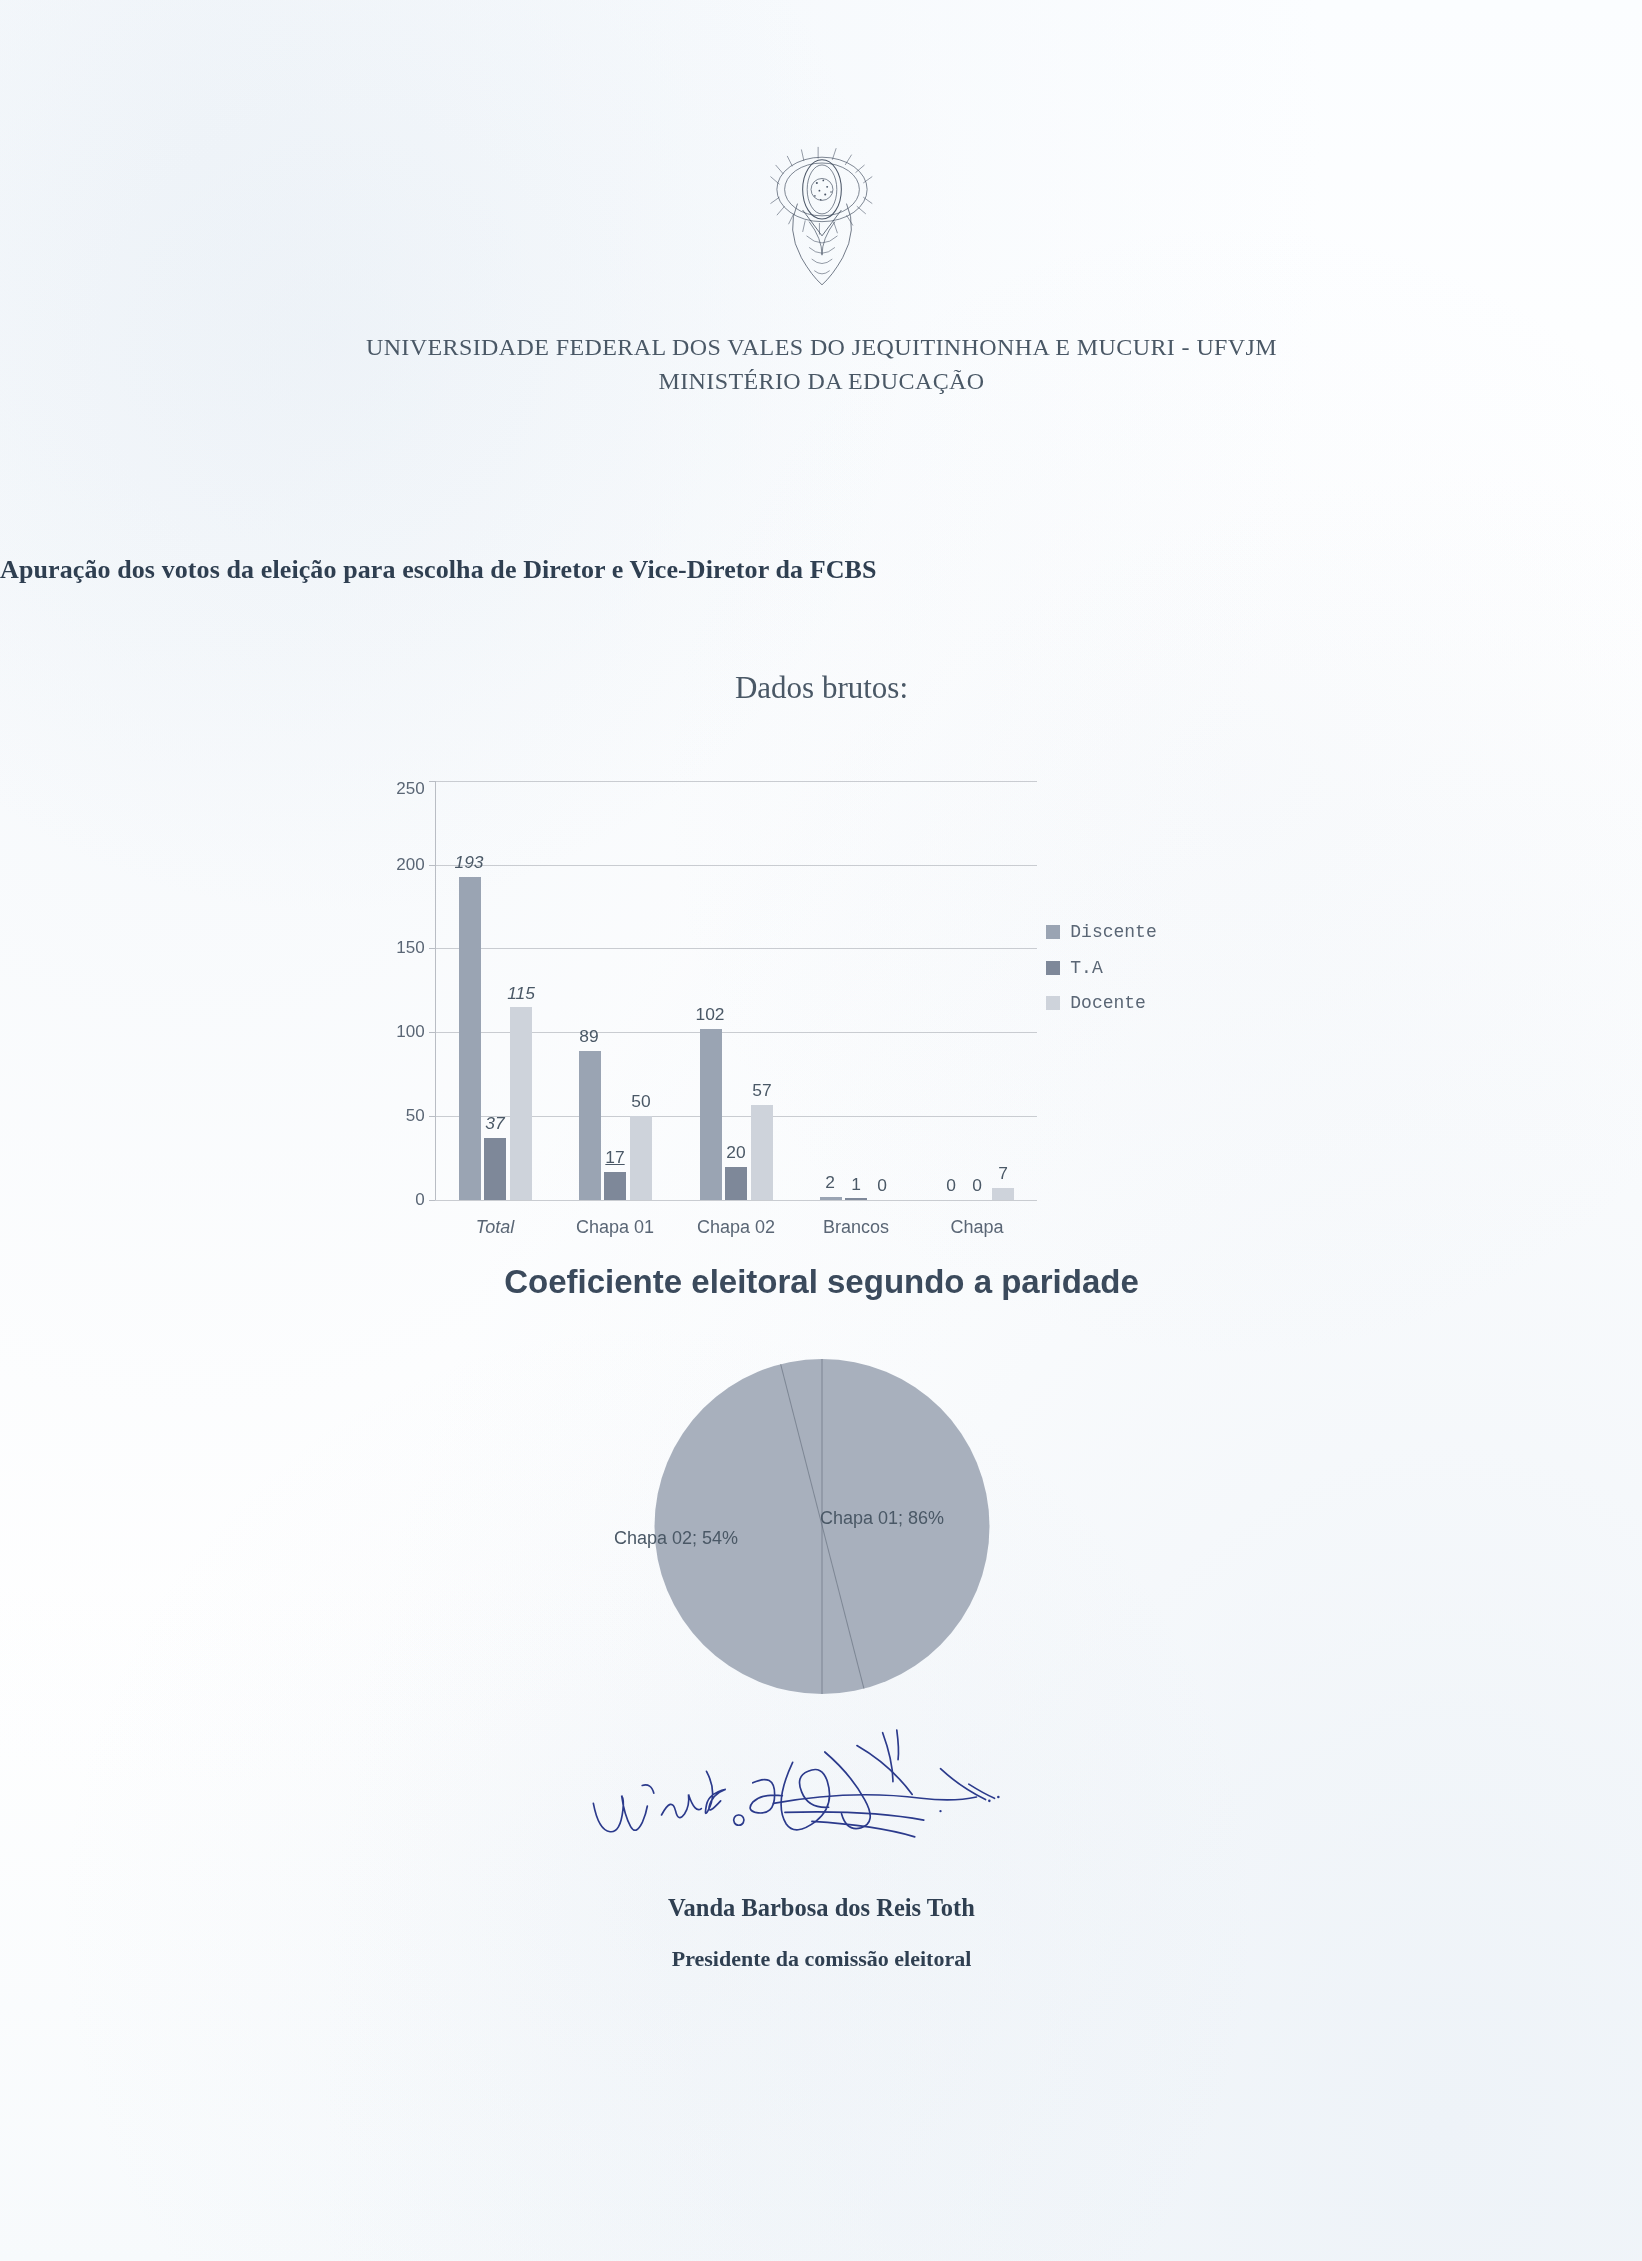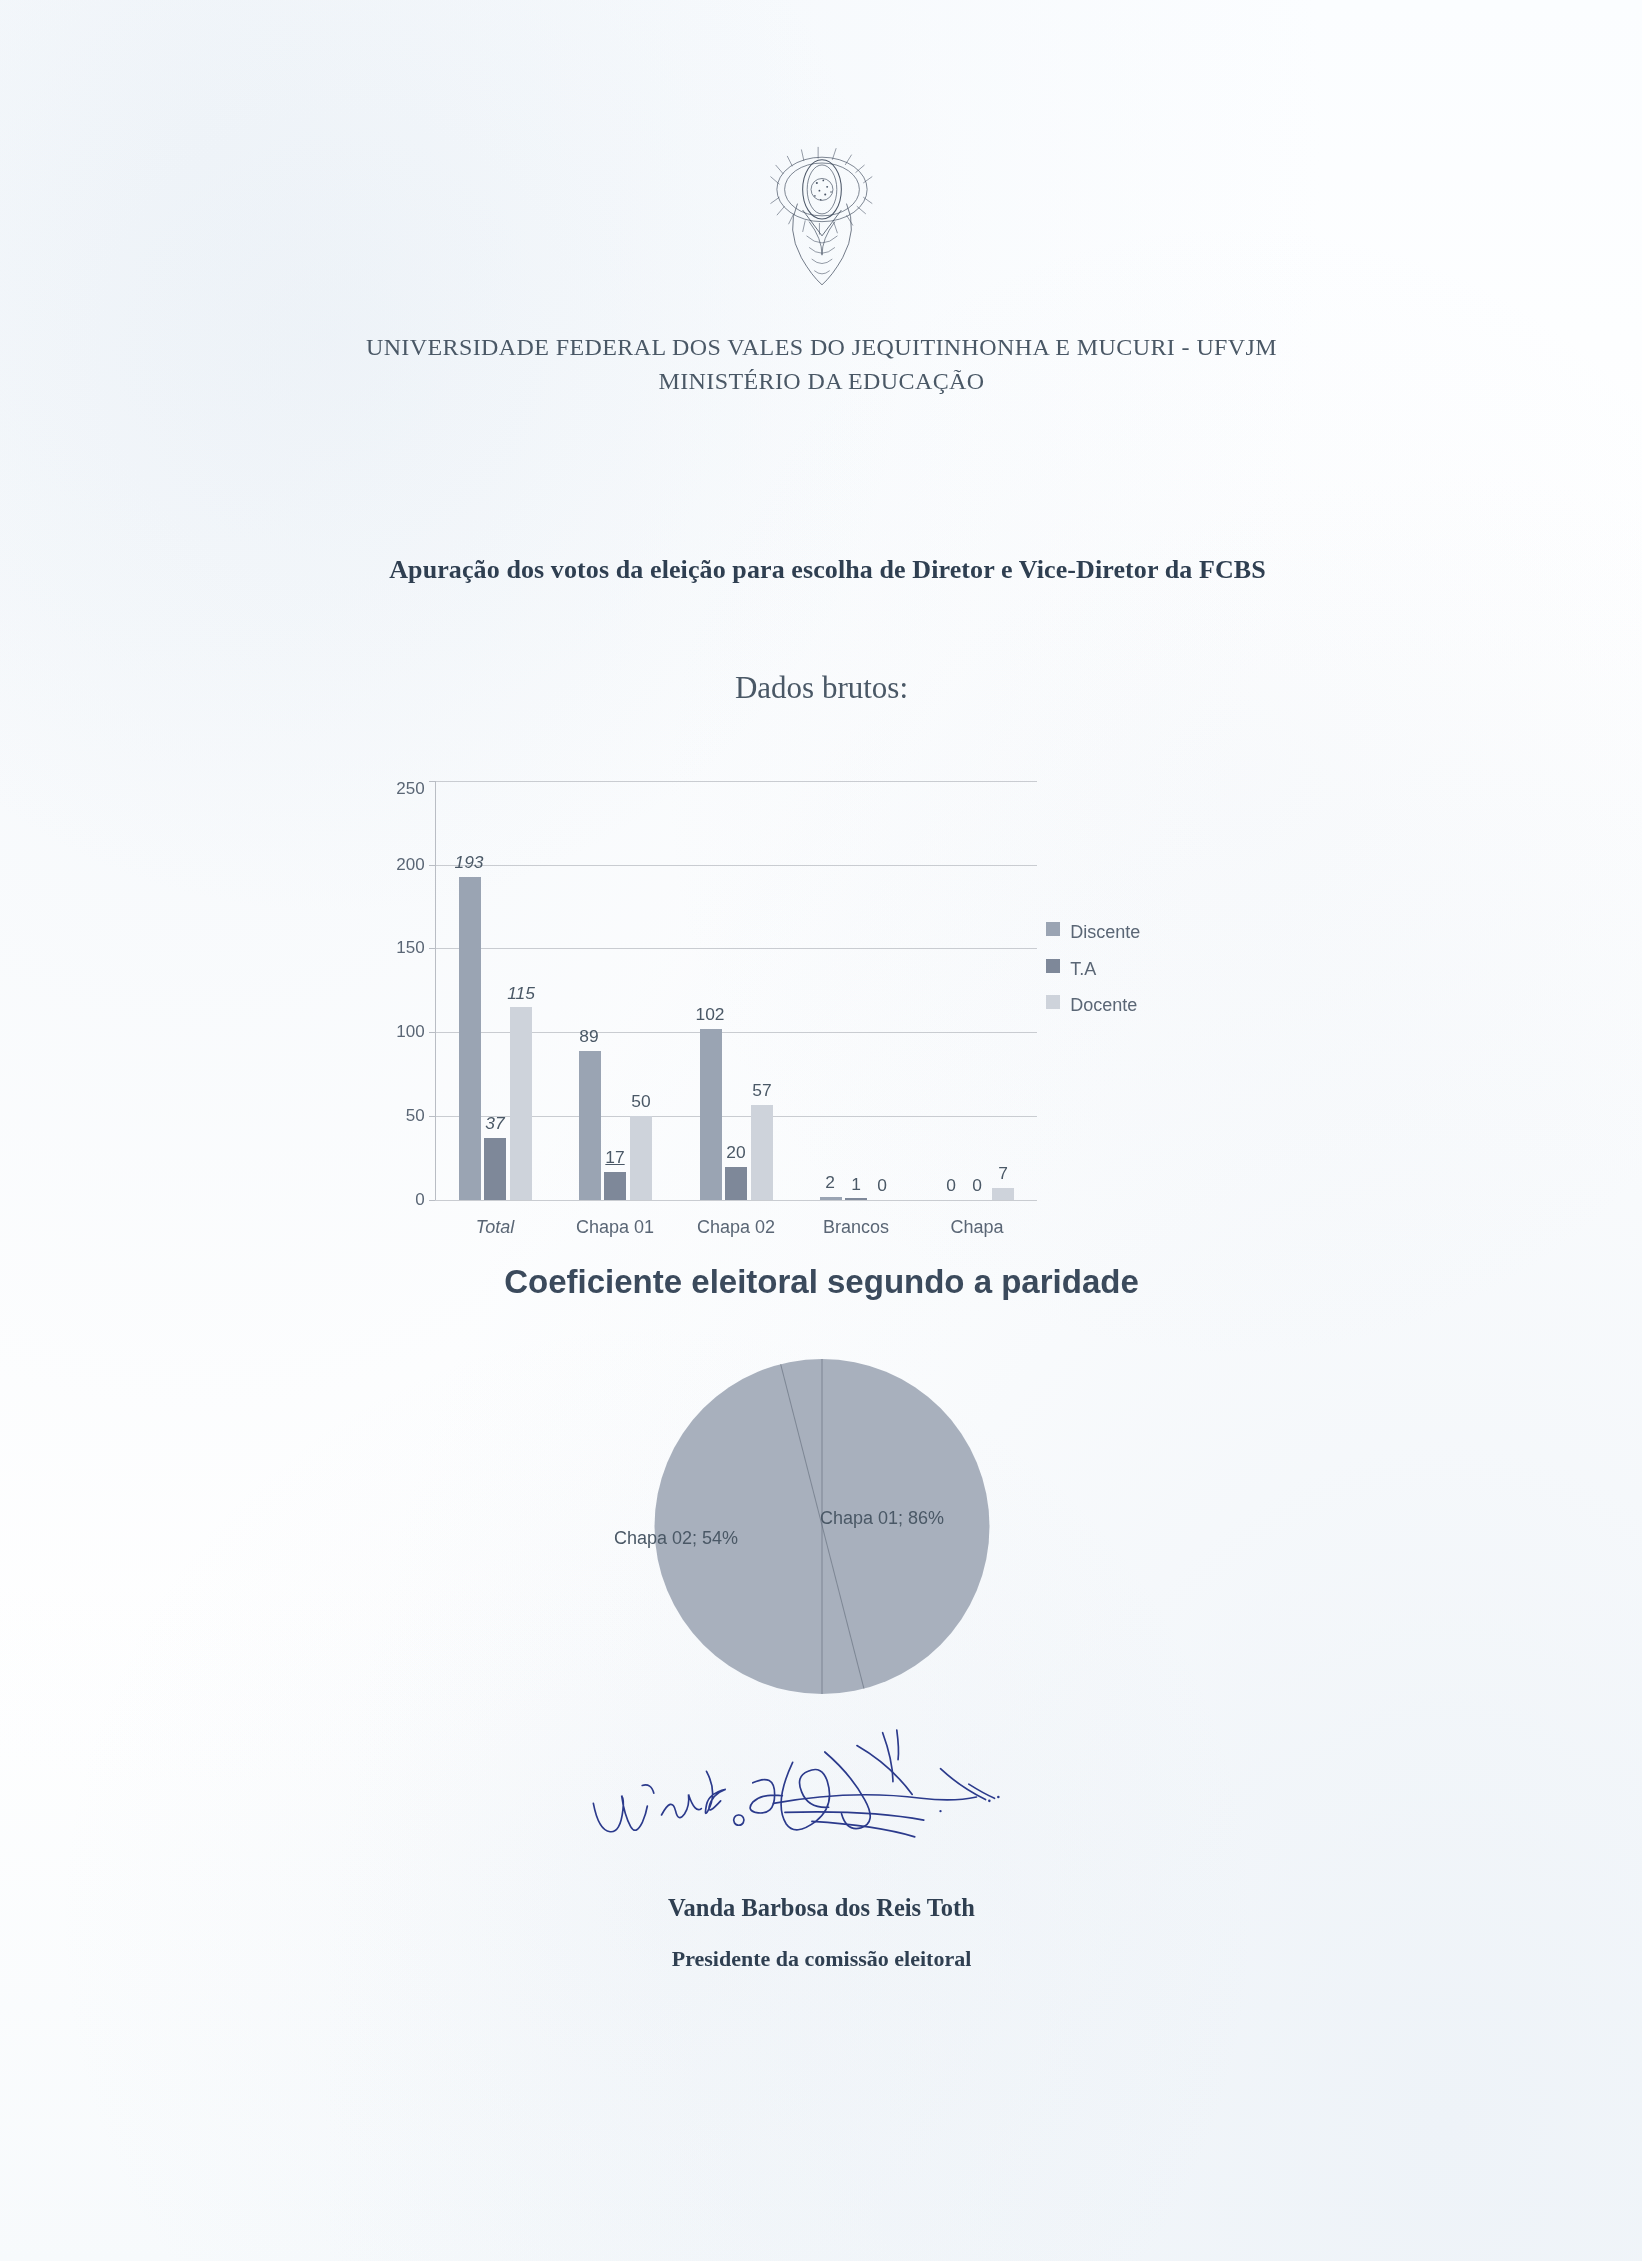--- a/index.html
+++ b/index.html
@@ -52,23 +52,22 @@
   .header-lines div {
     font-size: 24px;
     letter-spacing: 0.4px;
     line-height: 1.42;
     color: #4a5866;
   }
 
   .doc-title {
     position: absolute;
     top: 555px;
-    left: 12px;
-    right: 0;
-    text-align: center;
+    left: 0;
+    right: 0;
     font-size: 26px;
     font-weight: bold;
     color: #2f3f51;
     letter-spacing: 0.1px;
   }
 
   .subtitle {
     position: absolute;
     top: 670px;
     left: 0;
@@ -156,22 +155,23 @@
     white-space: nowrap;
   }
   .legend {
     position: absolute;
     left: 682px;
     top: 155px;
     font-family: "Liberation Sans", sans-serif;
   }
   .legend-row {
     display: flex;
-    align-items: flex-start;
+    align-items: center;
     margin-bottom: 15.5px;
+    font-family: Liberation Mono, monospace;
   }
   .legend-swatch {
     width: 14px;
     height: 14px;
     margin-right: 10.3px;
   }
   .legend-text {
     font-size: 18px;
     color: #5a6675;
   }

